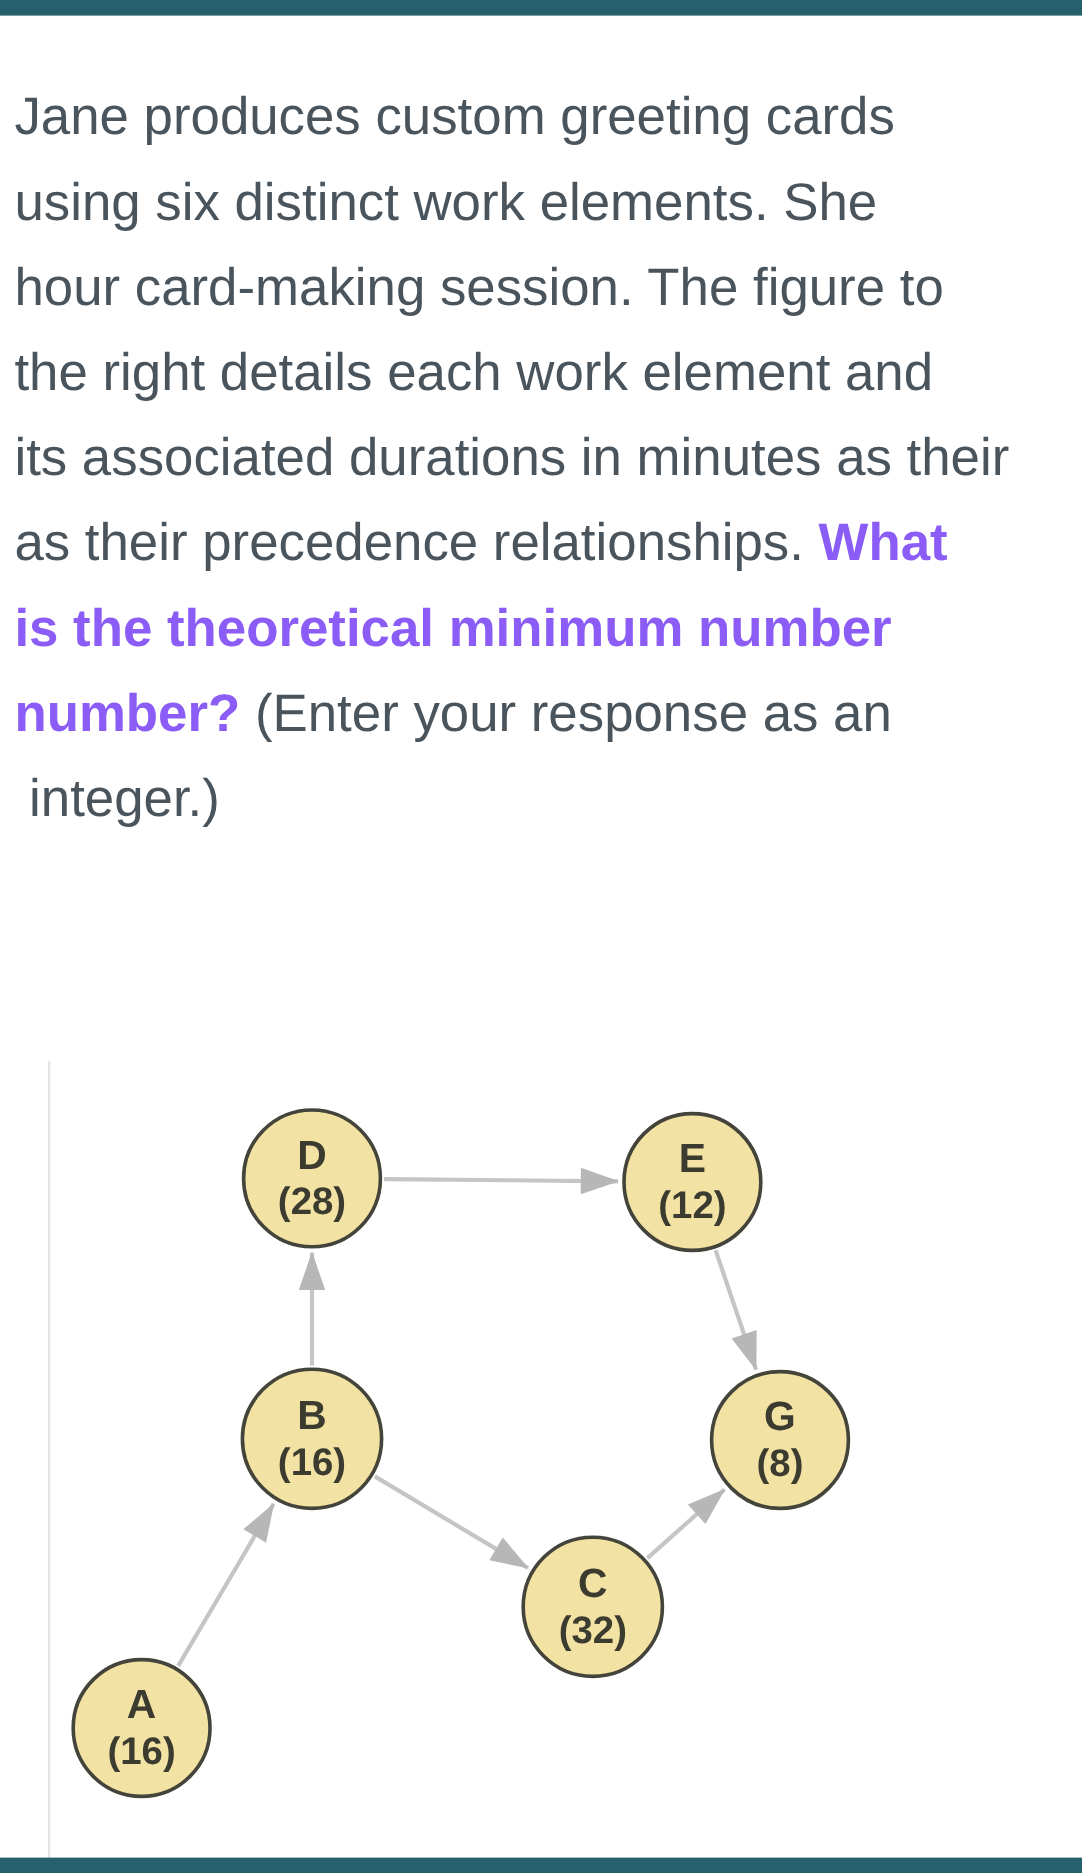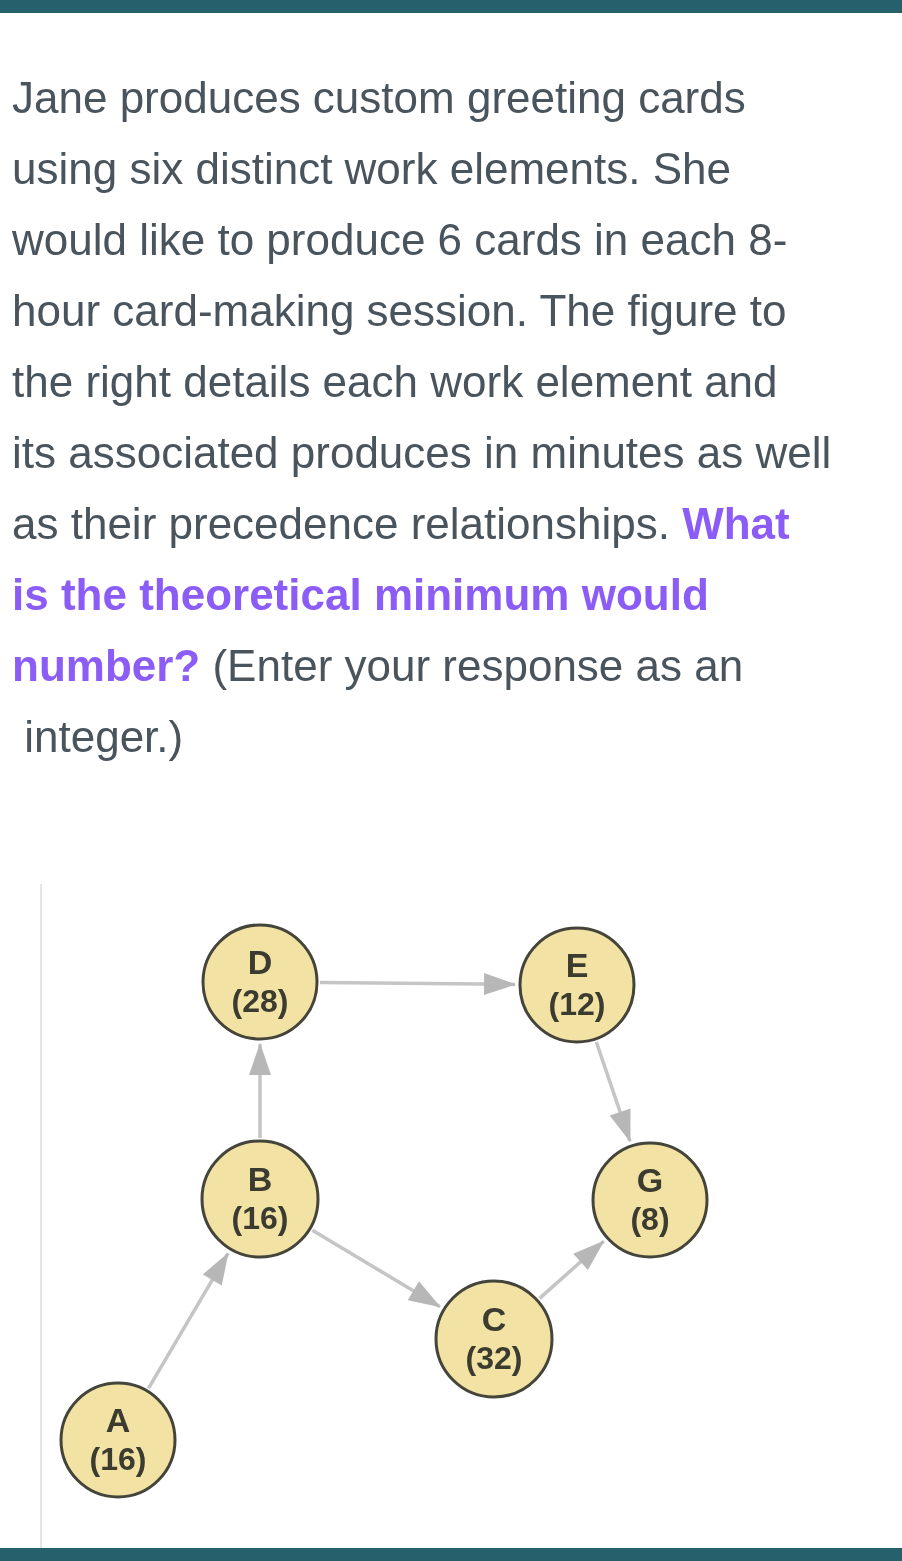--- a/index.html
+++ b/index.html
@@ -31,26 +31,25 @@
   text.node-duration{font-size:32px;}
 </style>
 </head>
 <body>
 
 <div id="top-bar" class="app-bar"></div>
 
 <div id="question-text">
     <div class="q-line"><span>Jane produces custom greeting cards</span></div>
     <div class="q-line"><span>using six distinct work elements. She</span></div>
-    <div class="q-line"><span>would like to produce 6 cards in each 8-</span></div>
     <div class="q-line"><span>hour card-making session. The figure to</span></div>
     <div class="q-line"><span>the right details each work element and</span></div>
-    <div class="q-line"><span>its associated produces in minutes as well</span></div>
+    <div class="q-line"><span>its associated durations in minutes as their</span></div>
     <div class="q-line"><span>as their precedence relationships. </span><span class="q-bold">What</span></div>
-    <div class="q-line"><span class="q-bold">is the theoretical minimum would</span></div>
+    <div class="q-line"><span class="q-bold">is the theoretical minimum number</span></div>
     <div class="q-line"><span class="q-bold">number?</span><span> (Enter your response as an</span></div>
     <div class="q-line"><span> integer.)</span></div>
   </div>
 
 <div id="figure-wrap">
   <svg id="diagram" width="902" height="681" viewBox="0 880 902 681">
     <defs>
       <marker id="arrowhead" markerUnits="userSpaceOnUse" markerWidth="36" markerHeight="26" viewBox="0 0 36 26" refX="33" refY="13" orient="auto">
         <path d="M2,2 L34,13 L2,24 Z" fill="#B7B7B7"></path>
       </marker>

